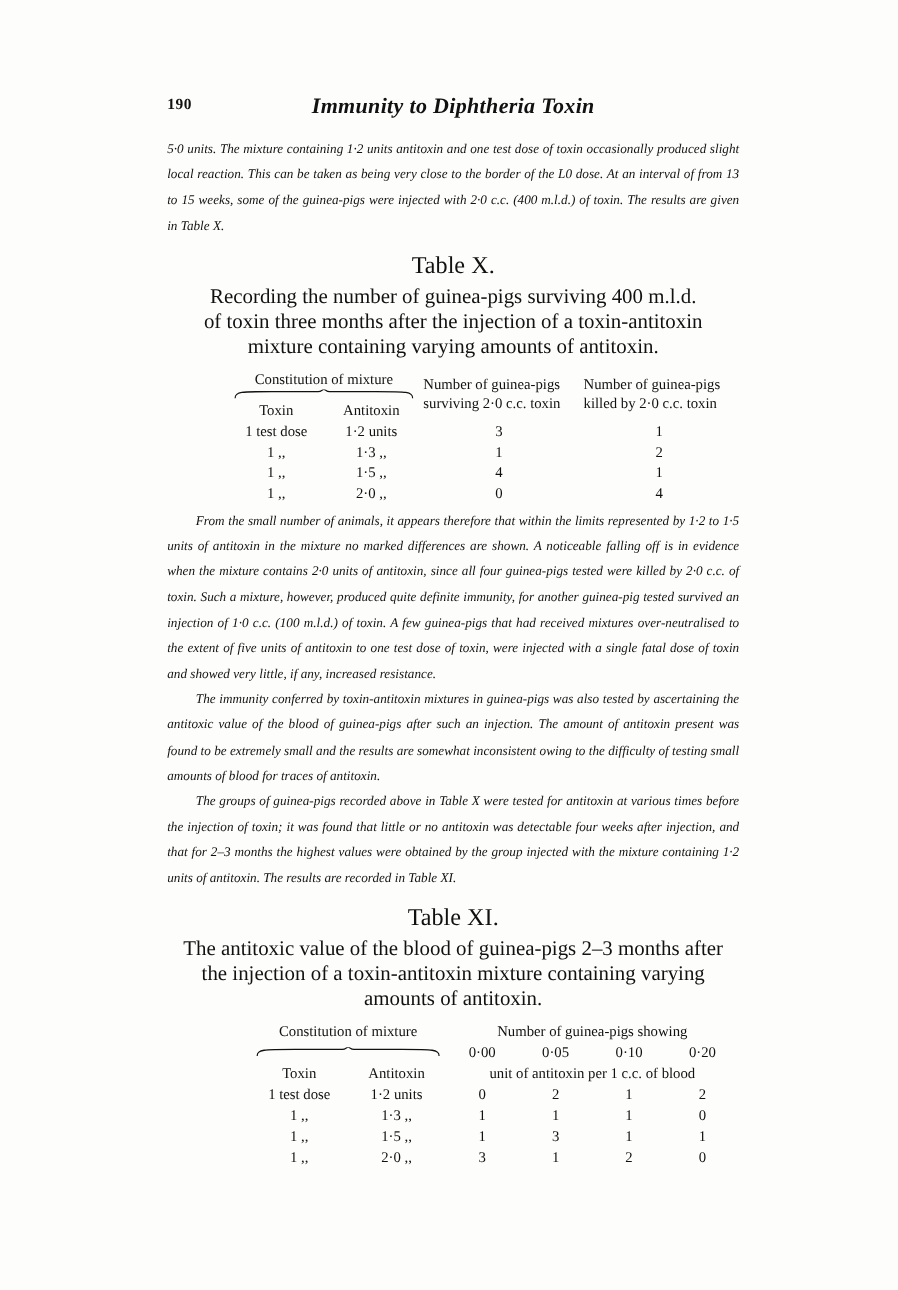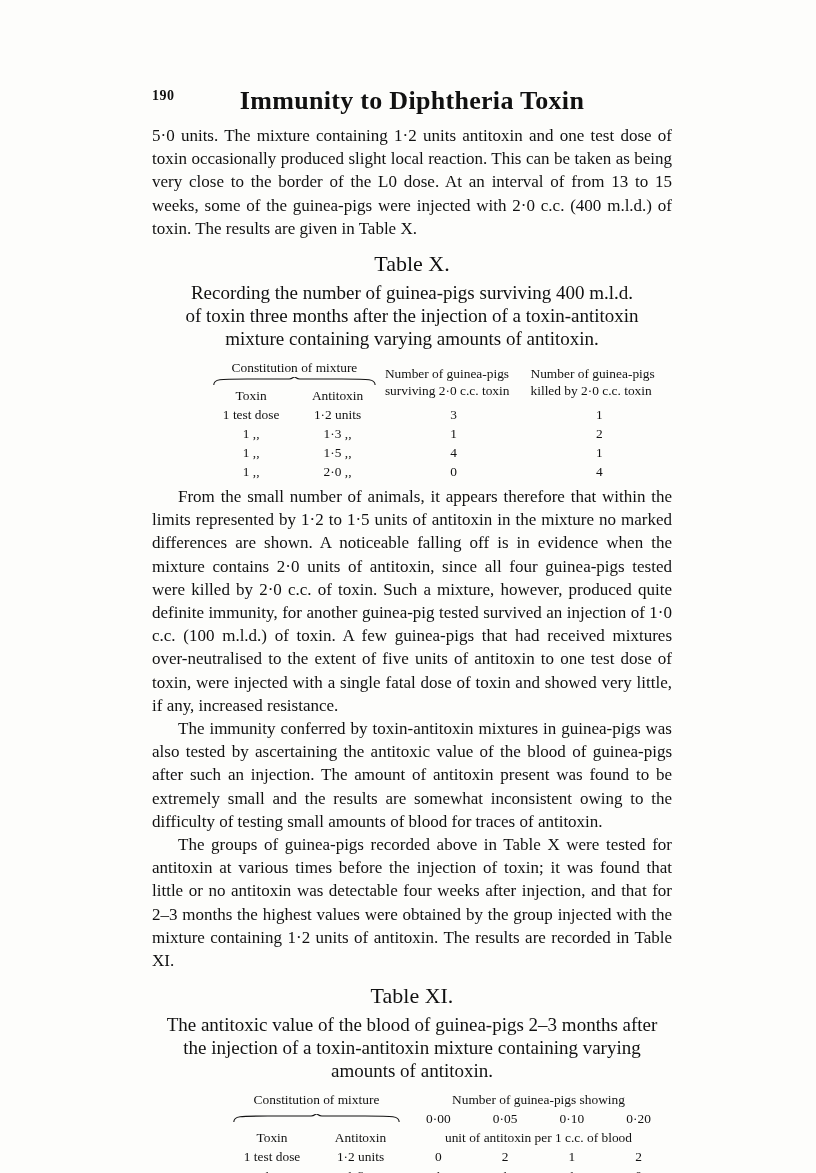--- a/index.html
+++ b/index.html
@@ -41,32 +41,34 @@
     font-size: 14px;
     font-weight: bold;
     letter-spacing: 0.5px;
   }
   .running-title {
     position: absolute;
     left: 0;
     right: 0;
     top: 0;
     text-align: center;
-    font-size: 26px;
+    font-size: 20px;
+    font-style: italic;
     font-weight: bold;
     letter-spacing: 0.3px;
   }
   
   p.para {
     margin: 0 0 0 0;
-    font-size: 17px;
+    font-size: 12px;
     line-height: 23.2px;
     text-align: justify;
     text-justify: inter-word;
     hyphens: manual;
+    font-style: italic;
   }
   p.indent {
     text-indent: 26px;
   }
   p.spaced {
     margin-top: 0px;
   }
   
   .table-title {
     text-align: center;

